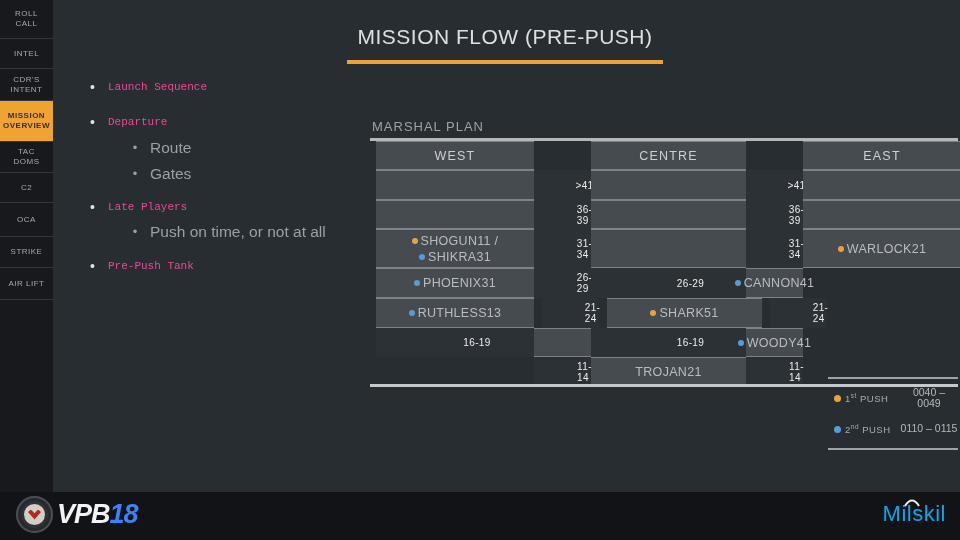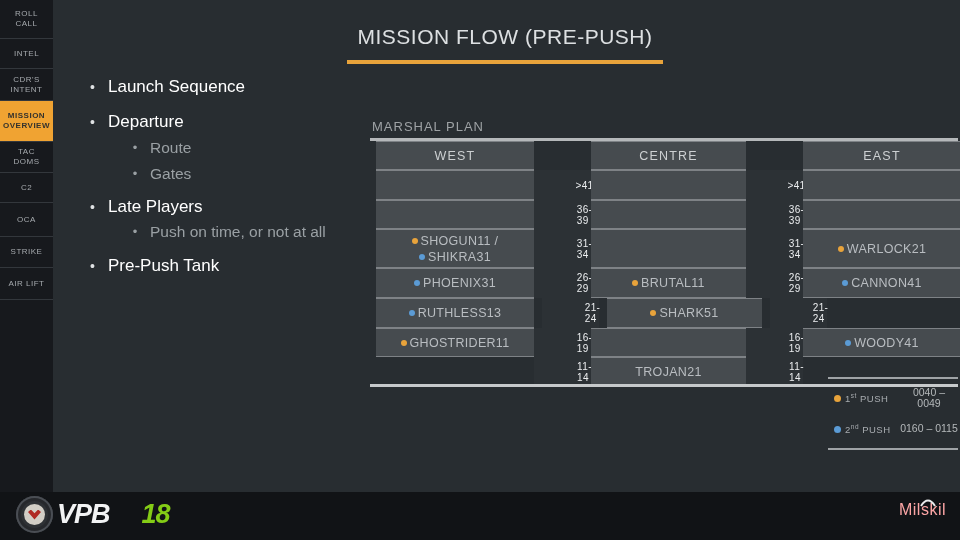--- a/index.html
+++ b/index.html
@@ -14,21 +14,21 @@
   .sb-item.active{background:#F0A332;color:#33322E;font-weight:bold;}
 
   
   .title-wrap{position:absolute;left:347px;top:25px;width:316px;text-align:center;}
   .title{color:#DDE0E2;font-size:21px;font-weight:normal;letter-spacing:.5px;}
   .title-underline{height:4px;background:#E8A33B;margin-top:11px;}
 
   
   .bullets{position:absolute;left:86px;top:76px;width:300px;}
   .b-item{display:flex;align-items:flex-start;}
-  .b-l1 .b-text{color:#ffffff;font-size:17px;line-height:22px;}
+  .b-l1 .b-text{color:#ec4899;font-size:11px;line-height:22px;font-family:Liberation Mono, monospace;}
   .b-l1 .b-marker{color:#E0E2E4;font-size:14px;line-height:22px;width:13px;margin-right:9px;text-align:center;}
   .b-l2{margin-left:43px;}
   .b-l2 .b-text{color:#9AA0A4;font-size:15.5px;line-height:20px;text-align:right;}
   .b-l2 .b-marker{color:#9AA0A4;font-size:13px;line-height:20px;width:12px;margin-right:9px;text-align:center;}
   .mt13{margin-top:13px}.mt12{margin-top:12px}.mt5{margin-top:5px}.mt6{margin-top:6px}.mt4{margin-top:4px}
 
   
   .marshal-label{position:absolute;left:372px;top:119px;color:#9EA2A5;font-size:13px;letter-spacing:1px;}
   .m-topline{position:absolute;left:370px;top:138px;width:588px;height:3px;background:#B5B8BA;}
   .m-bottomline{position:absolute;left:370px;top:384px;width:588px;height:3px;background:#C6C9CB;}
@@ -59,22 +59,22 @@
   .vpb{position:absolute;left:16px;top:4px;display:flex;align-items:center;}
   .vpb-circle{width:37px;height:37px;border-radius:50%;background:#2E3135;
               box-shadow:inset 0 0 0 2px #4A4E54,inset 0 0 0 5px #26282C;
               display:flex;align-items:center;justify-content:center;}
   .vpb-inner{width:21px;height:21px;border-radius:50%;background:#D2CEC6;
              display:flex;align-items:center;justify-content:center;}
   .vpb-emblem{width:13px;height:10px;background:#B02A24;
               clip-path:polygon(50% 100%,0 25%,22% 0,50% 38%,78% 0,100% 25%);}
   .vpb-text{margin-left:4px;font-style:italic;font-weight:bold;font-size:27px;
             letter-spacing:-1px;color:#F2F3F4;line-height:1;}
-  .vpb-num{color:#84cc16;margin-left:32px;}
-  .milskil{position:absolute;right:14px;top:9px;color:#fca5a5;font-size:16px;letter-spacing:.5px;}
+  .vpb-num{color:#3b82f6;}
+  .milskil{position:absolute;right:14px;top:9px;color:#0ea5e9;font-size:22px;letter-spacing:.5px;}
   .milskil-arc{position:absolute;left:21px;top:-3px;}
 </style>
 </head>
 <body>
 
 <div class="slide">
 
   <div class="sidebar">
     <div class="sb-item" style="height:38px">
         <span>ROLL CALL</span>
@@ -194,26 +194,20 @@
         </div>
       </div>
       <div class="m-row" style="height: 30px;">
         <div class="m-cell filled">
           <div class="cs-line">
             <span class="cs-dot dot-blue"></span>
             <span class="cs-text">PHOENIX31</span>
           </div>
         </div>
         <div class="m-time">26-29</div>
-        <div class="m-cell filled">
-          <div class="cs-line">
-            <span class="cs-dot dot-orange"></span>
-            <span class="cs-text">BRUTAL11</span>
-          </div>
-        </div>
         <div class="m-time">26-29</div>
         <div class="m-cell filled">
           <div class="cs-line">
             <span class="cs-dot dot-blue"></span>
             <span class="cs-text">CANNON41</span>
           </div>
         </div>
       </div>
       <div class="m-row" style="height: 30px; gap: 8px;">
         <div class="m-cell filled">
@@ -225,26 +219,20 @@
         <div class="m-time">21-24</div>
         <div class="m-cell filled">
           <div class="cs-line">
             <span class="cs-dot dot-orange"></span>
             <span class="cs-text">SHARK51</span>
           </div>
         </div>
         <div class="m-time">21-24</div>
       </div>
       <div class="m-row" style="height: 29px;">
-        <div class="m-cell filled">
-          <div class="cs-line">
-            <span class="cs-dot dot-orange"></span>
-            <span class="cs-text">GHOSTRIDER11</span>
-          </div>
-        </div>
         <div class="m-time">16-19</div>
         <div class="m-cell filled"></div>
         <div class="m-time">16-19</div>
         <div class="m-cell filled">
           <div class="cs-line">
             <span class="cs-dot dot-blue"></span>
             <span class="cs-text">WOODY41</span>
           </div>
         </div>
       </div>
@@ -265,21 +253,21 @@
   <div class="legend">
     <div class="lg-line"></div>
     <div class="lg-row">
       <span class="lg-dot dot-orange"></span>
       <span class="lg-label"><span>1</span><sup>st</sup> <span>PUSH</span></span>
       <span class="lg-time">0040 – 0049</span>
     </div>
     <div class="lg-row">
       <span class="lg-dot dot-blue"></span>
       <span class="lg-label"><span>2</span><sup>nd</sup> <span>PUSH</span></span>
-      <span class="lg-time">0160 – 0115</span>
+      <span class="lg-time">0110 – 0115</span>
     </div>
     <div class="lg-line"></div>
   </div>
 
   <div class="footer">
     <div class="vpb">
       <div class="vpb-circle">
         <div class="vpb-inner">
           <div class="vpb-emblem"></div>
         </div>

